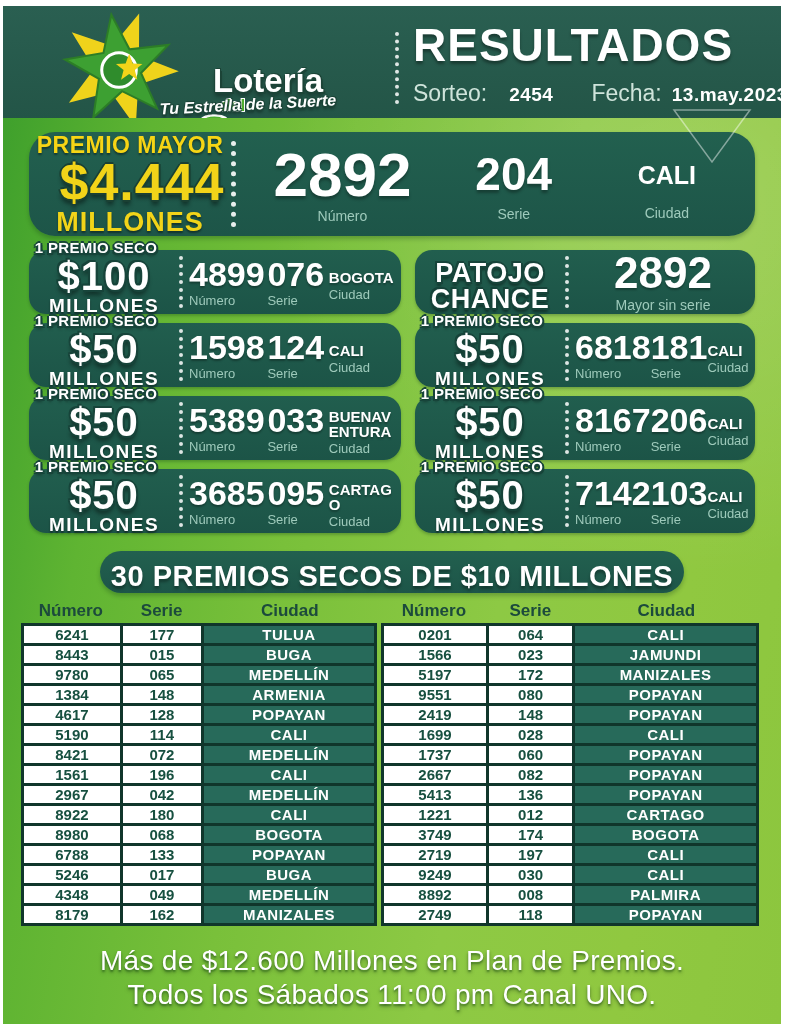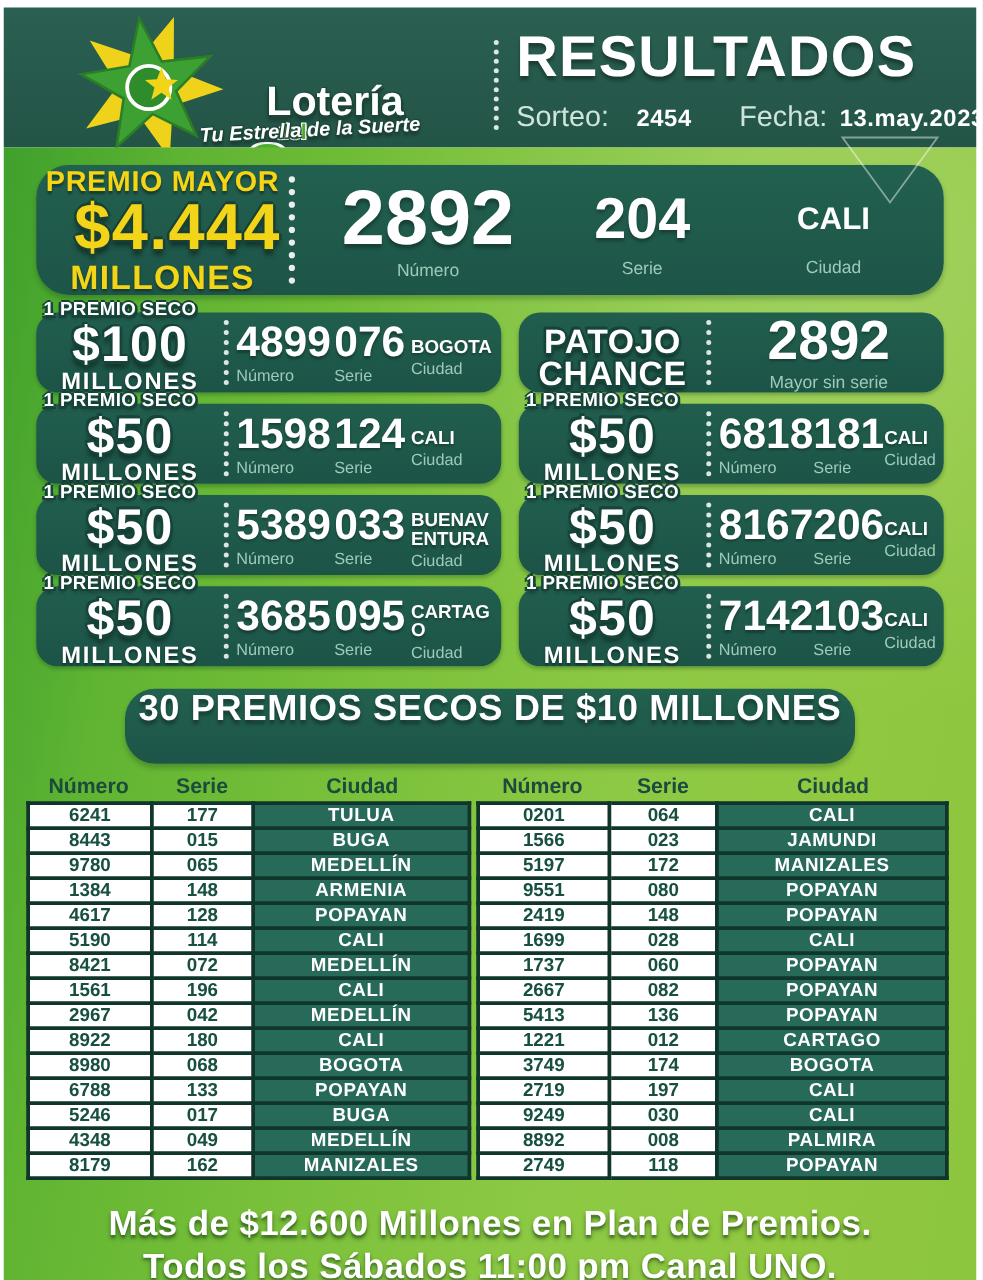--- a/index.html
+++ b/index.html
@@ -89,22 +89,22 @@
   .val-city { font-size:15px; font-weight:800; line-height:1; padding-top:8px; overflow-wrap:anywhere; }
   .val-col .sub-label { font-size:13px; }
 
   .chance-title { font-size:27px; font-weight:800; color:#ffffff; line-height:.95; letter-spacing:.5px;
      text-shadow:2px 0 0 #17443a,-2px 0 0 #17443a,0 2px 0 #17443a,0 -2px 0 #17443a,2px 2px 0 #17443a,-2px -2px 0 #17443a,0 4px 3px rgba(0,0,0,.45); }
   .chance-title span { display:block; }
   .chance-right { flex-direction:column; justify-content:center; }
   .chance-val { font-size:44px; }
 
   
-  .banner { margin:18px auto 0 auto; width:584px; height:60px; border-radius:24px;
-     background:linear-gradient(180deg,#22604f 0%, #1d5548 100%); display:flex; align-items:flex-start; justify-content:center;
+  .banner { margin:18px auto 0 auto; width:584px; height:42px; border-radius:24px;
+     background:linear-gradient(180deg,#22604f 0%, #1d5548 100%); display:flex; align-items:flex-end; justify-content:center;
      box-shadow:0 3px 4px rgba(0,40,20,.25); }
   .banner-text { font-size:29px; font-weight:800; color:#ffffff; letter-spacing:.5px;
      text-shadow:0 3px 3px rgba(0,0,0,.35); }
 
   
   .tables { display:flex; justify-content:space-between; margin-top:8px; padding:0 0 0 -6px; }
   .table-block { }
   .table-block.left { width:356px; margin-left:-8px; }
   .table-block.right { width:378px; margin-right:-4px; }
   .thead-row { display:flex; margin-bottom:2px; }
@@ -114,21 +114,21 @@
   .th-ciudad { width:49%; }
   table.results { width:100%; border-collapse:collapse; }
   table.results td { border:3px solid #10362b; height:17.8px; text-align:center; vertical-align:middle;
      font-size:15px; font-weight:700; padding:0; }
   td.cell-num { background:#ffffff; color:#175040; width:28%; }
   td.cell-serie { background:#ffffff; color:#175040; width:23%; }
   td.cell-city { background:#276a5a; color:#ffffff; width:49%; letter-spacing:.5px; }
 
   
   .footer { margin-top:18px; text-align:center; }
-  .footer-line { font-size:28px; font-weight:700; color:#ffffff; line-height:1.22; letter-spacing:.3px;
+  .footer-line { font-size:28px; font-weight:400; color:#ffffff; line-height:1.22; letter-spacing:.3px;
      text-shadow:0 2px 2px rgba(20,70,20,.5),0 3px 4px rgba(0,0,0,.25); }
 </style>
 </head>
 <body>
 
 <div class="page">
 
   <div class="header">
     <div class="logo">
       <svg class="logo-star" width="122" height="122" viewBox="0 0 120 120">

